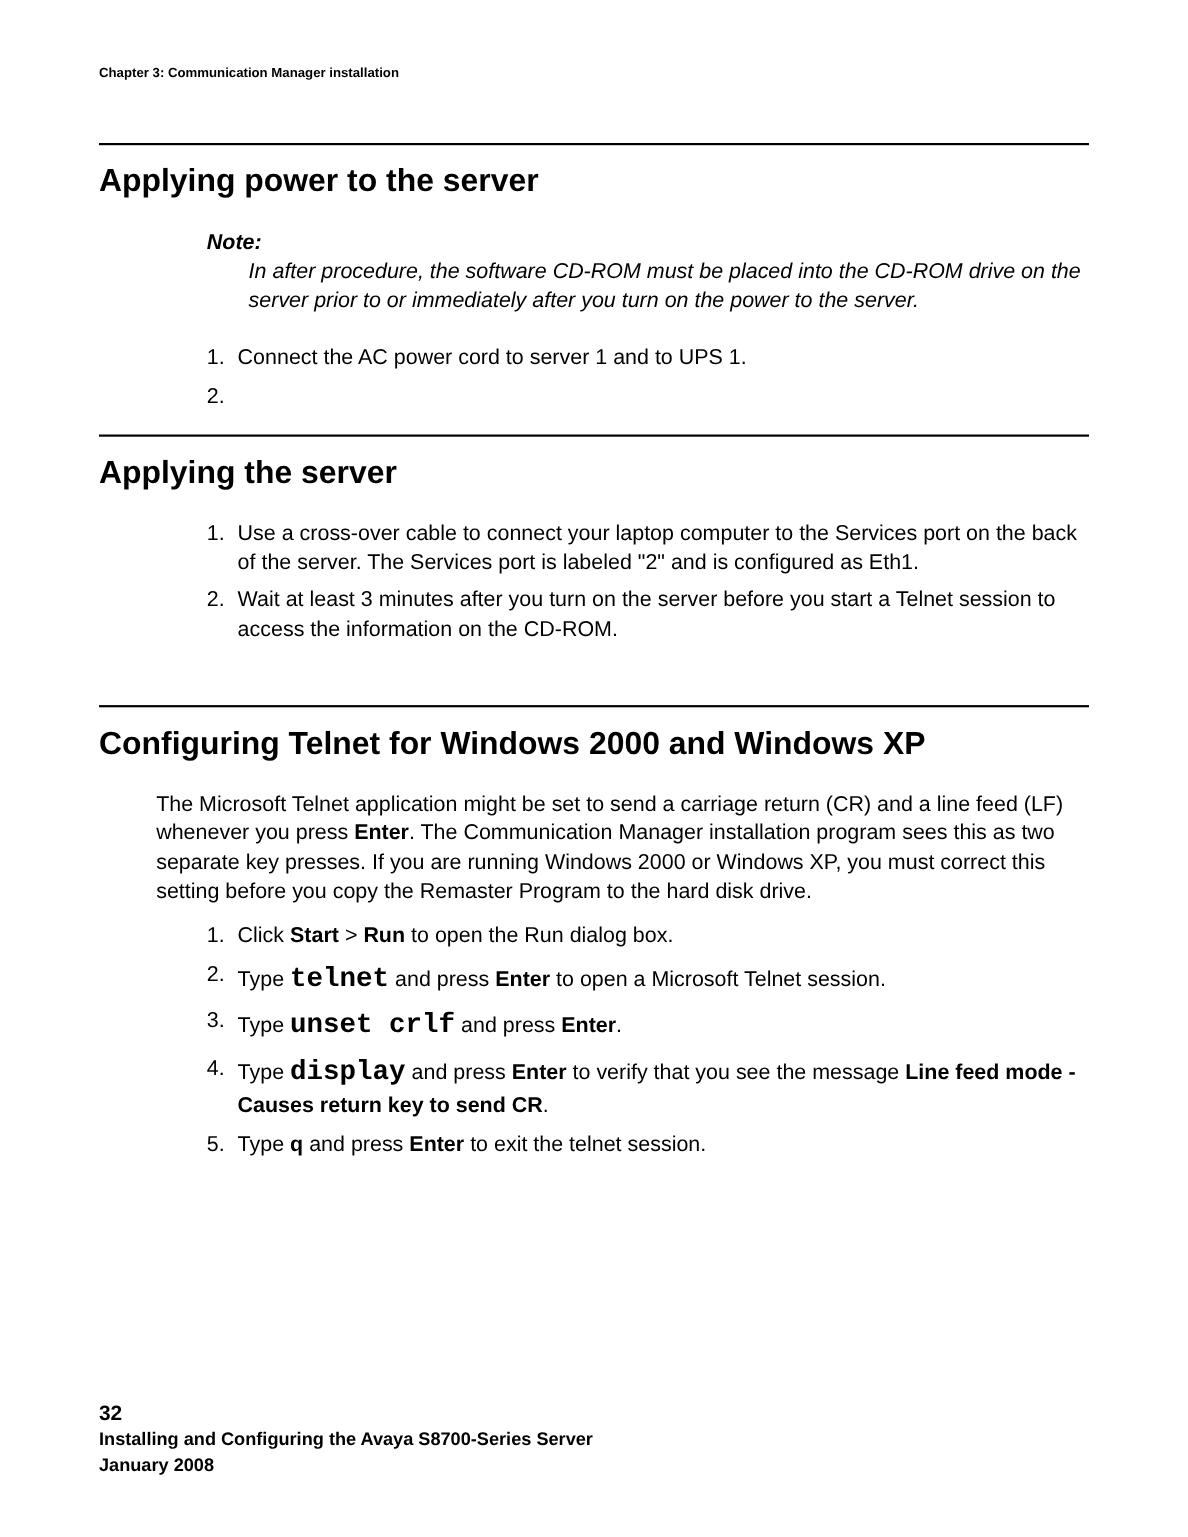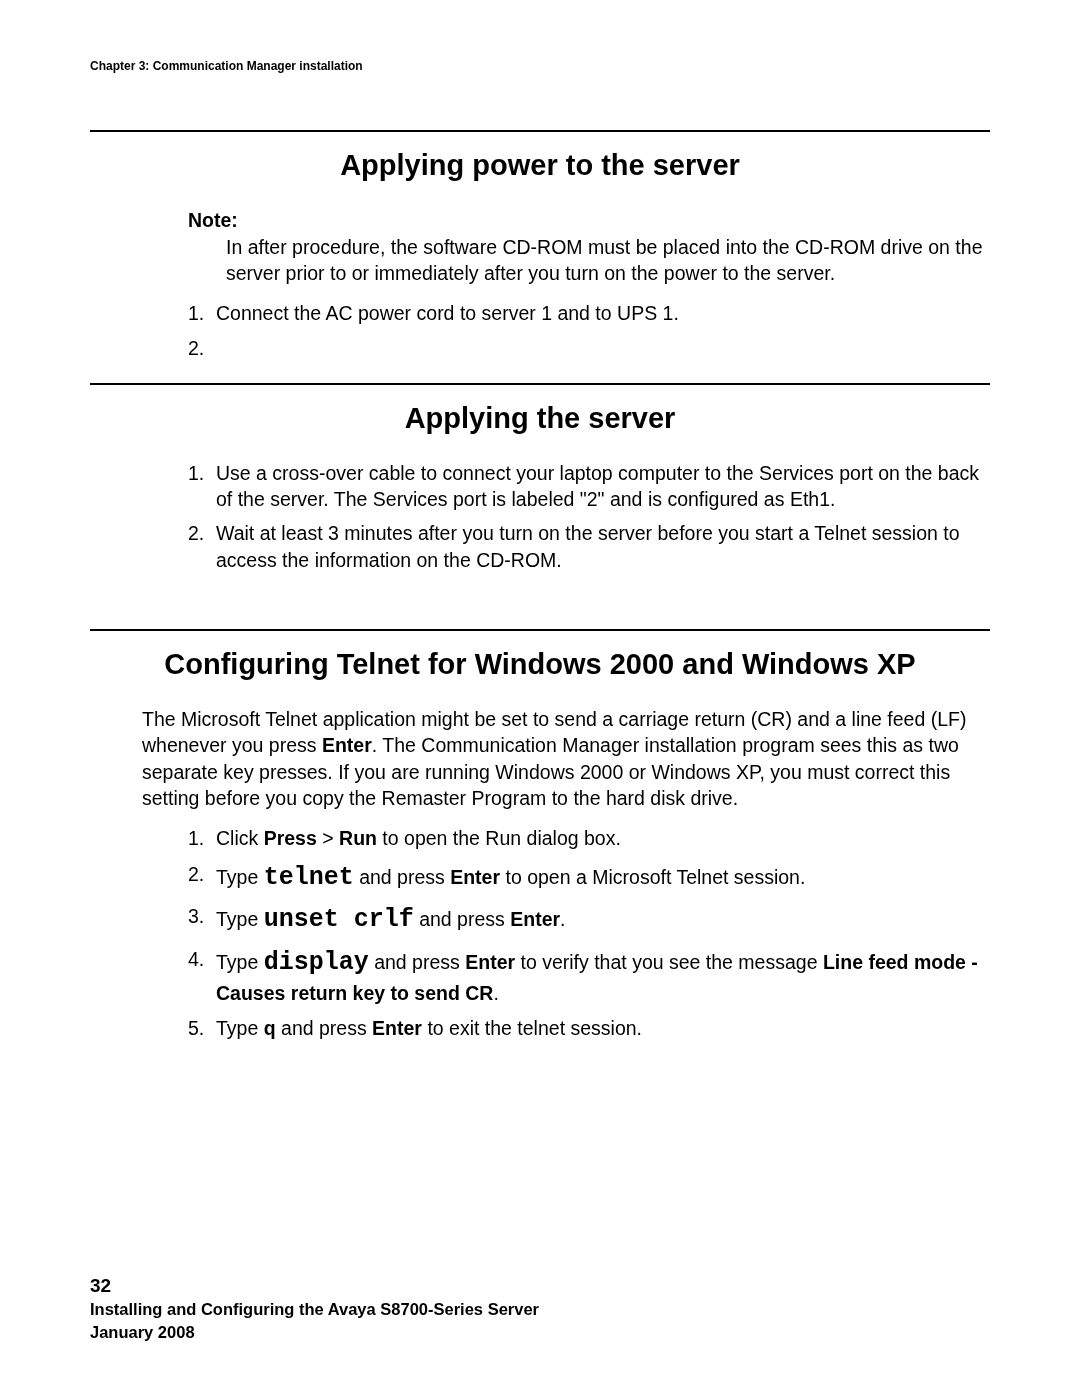--- a/index.html
+++ b/index.html
@@ -23,25 +23,25 @@
     }
     .hr {
       border: none;
       border-top: 2.4px solid #000;
       margin: 0 0 14px 0;
     }
     .section-title {
       font-size: 29px;
       font-weight: bold;
       margin-bottom: 22px;
-      text-align: center;
     }
     .note-block {
       margin-left: 98px;
-      margin-bottom: 14px;
+      margin-bottom: 26px;
+      font-style: italic;
     }
     .note-label {
       font-weight: bold;
     }
     .note-text {
       margin-left: 38px;
     }
     .ol {
       list-style: none;
       margin-left: 98px;
@@ -135,21 +135,21 @@
   </ul>
 
   <hr class="hr">
   <div class="section-title">Configuring Telnet for Windows 2000 and Windows XP</div>
   <div class="intro-para">
     <span>The Microsoft Telnet application might be set to send a carriage return (CR) and a line feed (LF) whenever you press </span><span class="bold">Enter</span><span>. The Communication Manager installation program sees this as two separate key presses. If you are running Windows 2000 or Windows XP, you must correct this setting before you copy the Remaster Program to the hard disk drive.</span>
   </div>
   <ul class="ol-wide">
     <li>
       <span class="num">1.</span>
-      <span>Click </span><span class="bold">Press</span><span> &gt; </span><span class="bold">Run</span><span> to open the Run dialog box.</span>
+      <span>Click </span><span class="bold">Start</span><span> &gt; </span><span class="bold">Run</span><span> to open the Run dialog box.</span>
     </li>
     <li>
       <span class="num">2.</span>
       <span>Type </span><span class="mono">telnet</span><span> and press </span><span class="bold">Enter</span><span> to open a Microsoft Telnet session.</span>
     </li>
     <li>
       <span class="num">3.</span>
       <span>Type </span><span class="mono">unset crlf</span><span> and press </span><span class="bold">Enter</span><span>.</span>
     </li>
     <li>

